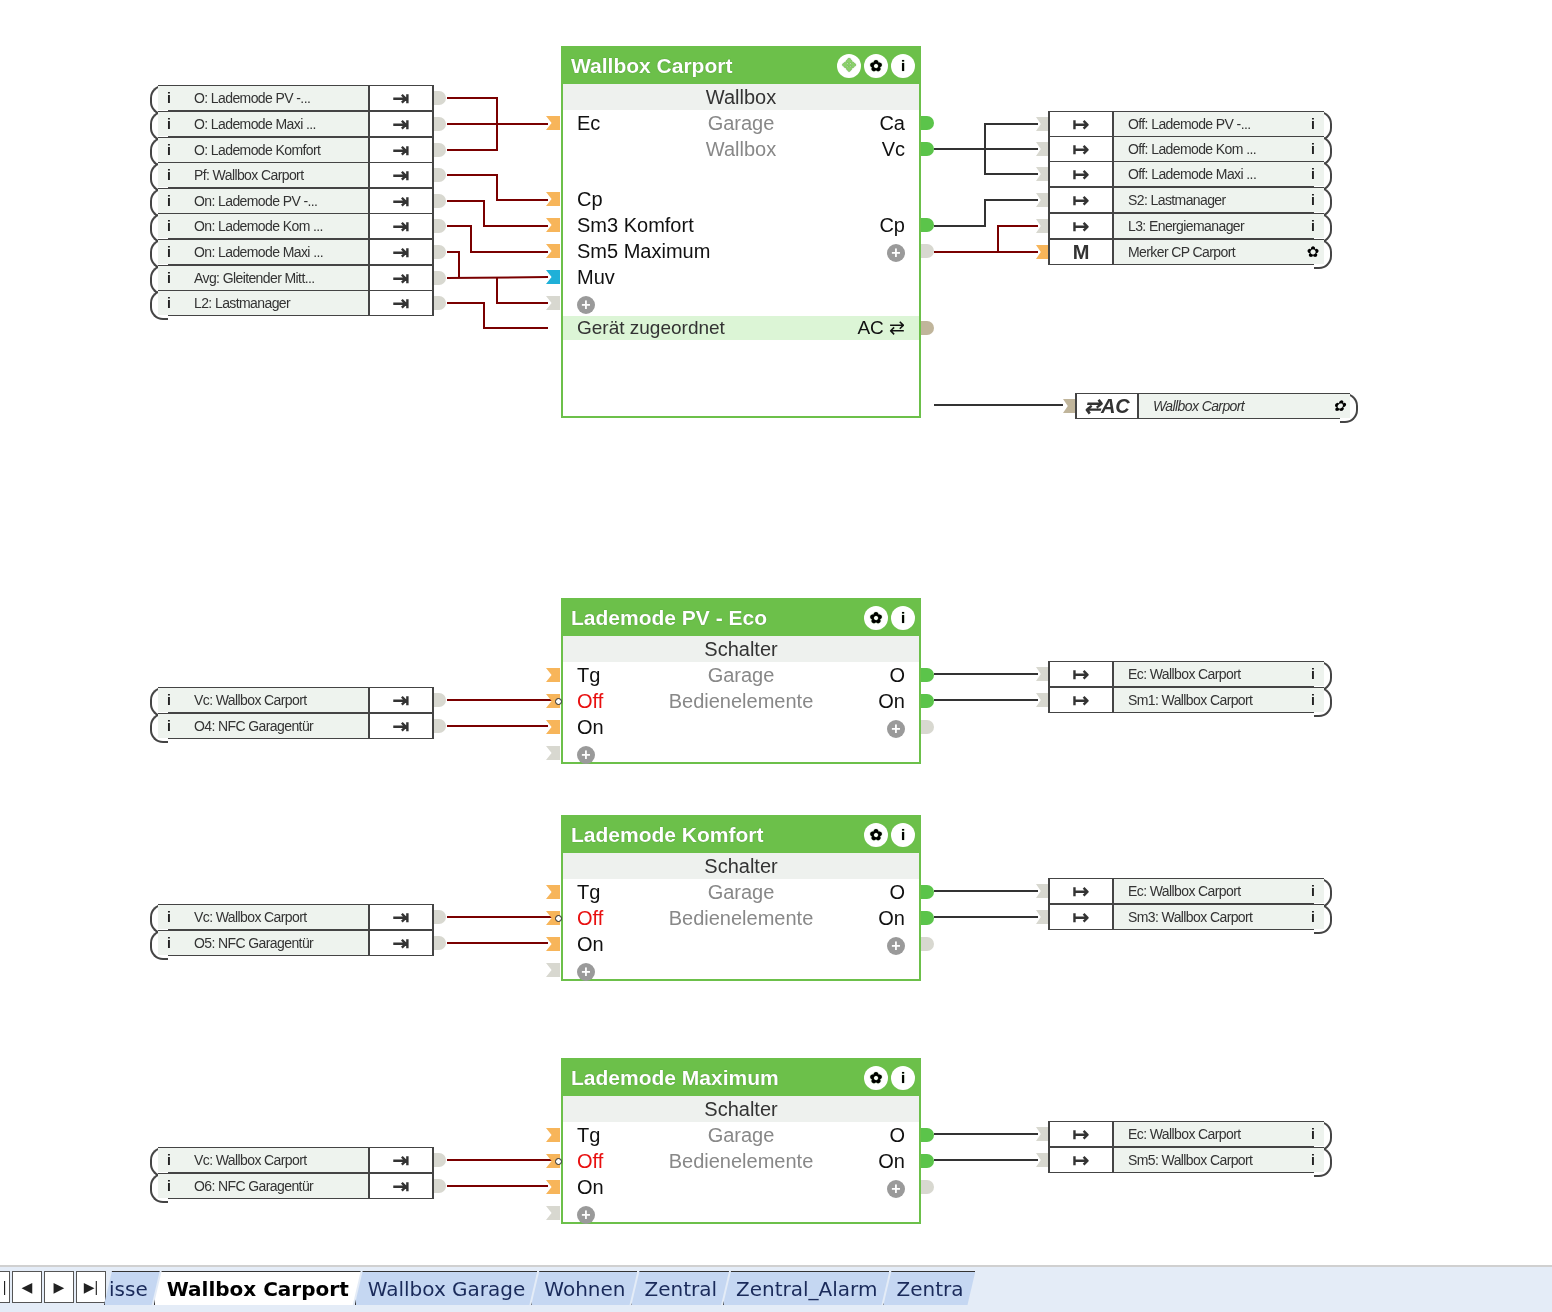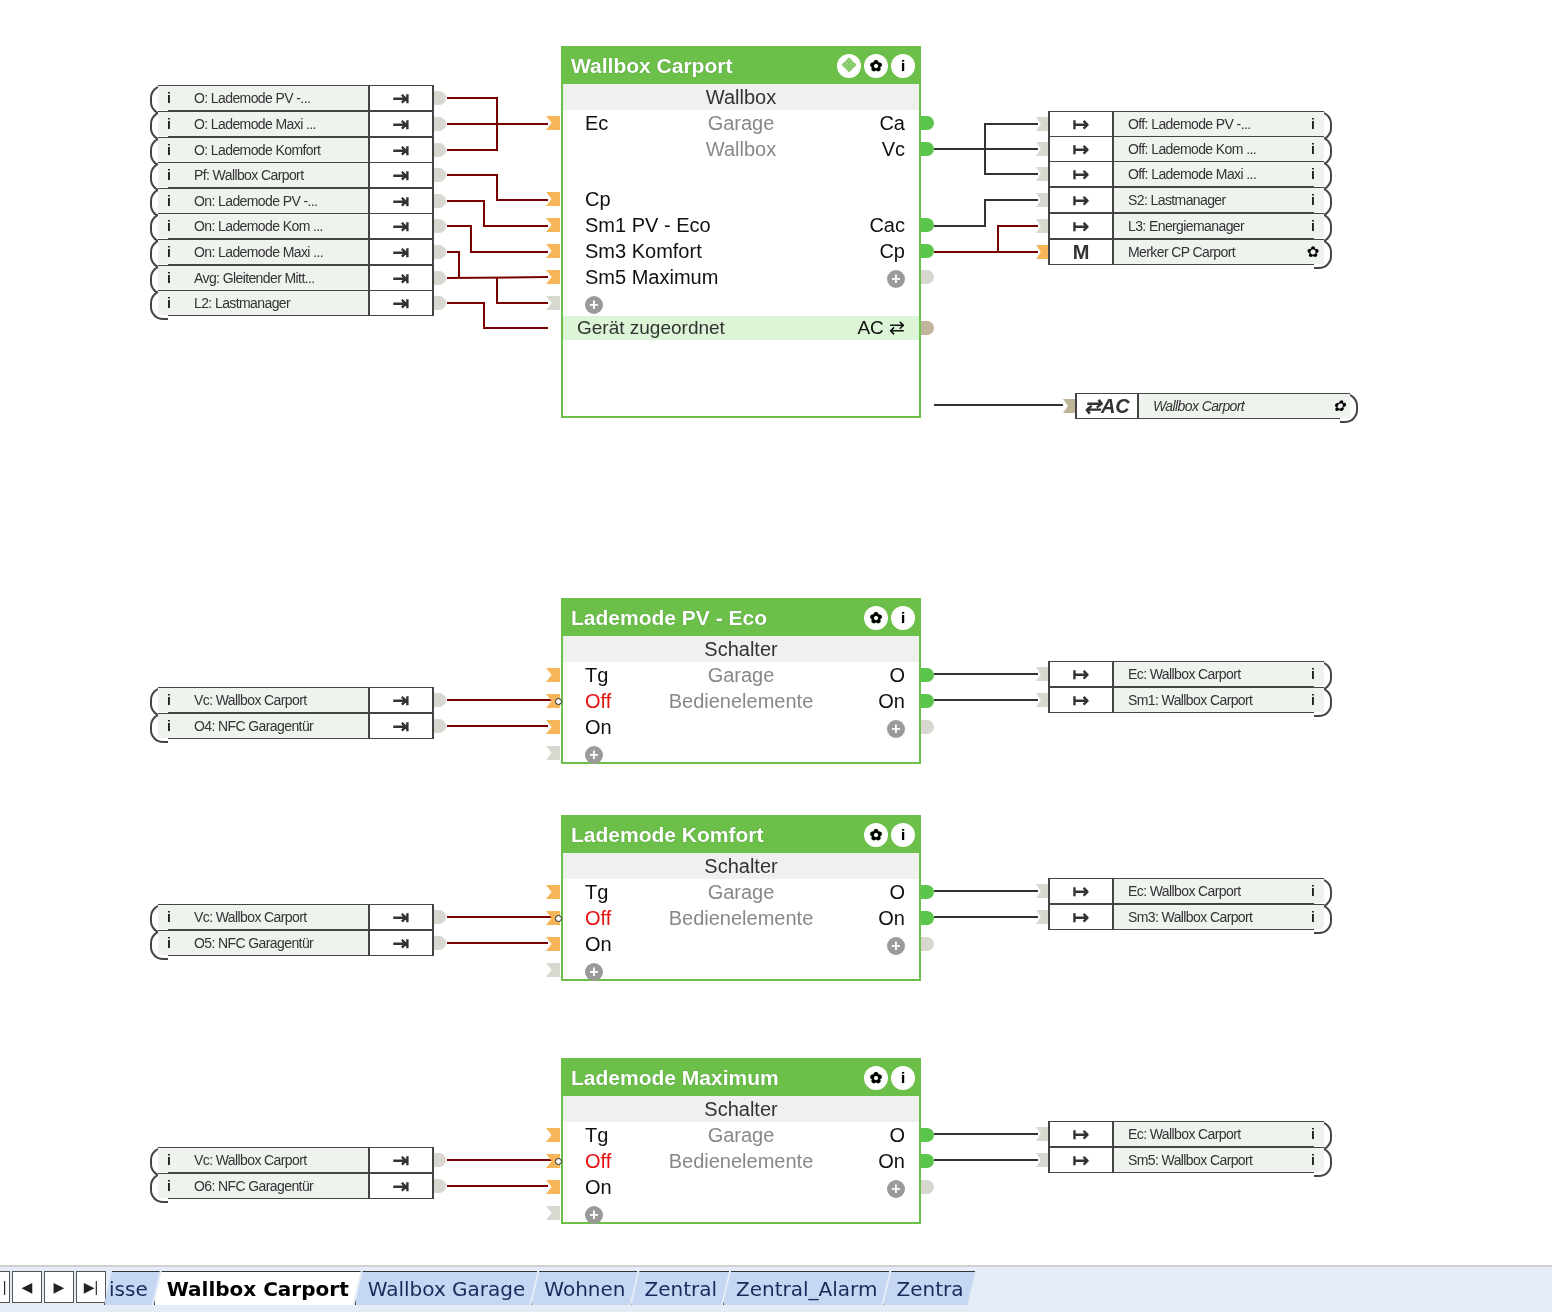--- a/index.html
+++ b/index.html
@@ -11,21 +11,21 @@
   
   .block { position: absolute; width: 360px; background: #fff; border: 2px solid #6cc04a; }
   .block .hdr { height: 36px; background: #6cc04a; color: #fff; font-weight: bold; font-size: 21px;
                 padding: 6px 0 0 8px; position: relative; text-shadow: 0 0 1px #3a7a26; }
   .block .hdr .icons { position: absolute; right: 4px; top: 6px; display: flex; gap: 3px; }
   .hicon { width: 24px; height: 24px; border-radius: 50%; background: #fff; color: #000;
            font-size: 15px; line-height: 24px; text-align: center; font-weight: bold; }
   .hicon.move { color: #8bd06c; font-size: 17px; }
   .block .type { height: 26px; background: #eef1ee; text-align: center; font-size: 20px; color: #333; line-height: 26px; }
   .block .row { position: relative; height: 26px; font-size: 20px; line-height: 26px; color: #111; }
-  .row .lbl-l { position: absolute; left: 14px; margin-left: 8px; }
+  .row .lbl-l { position: absolute; left: 14px; }
   .row .lbl-r { position: absolute; right: 14px; }
   .row .lbl-c { position: absolute; left: 0; right: 0; text-align: center; color: #888; }
   .row .lbl-l.neg { color: #e81010; }
   .block .foot { height: 24px; background: #dcf5d6; font-size: 19px; line-height: 24px; position: relative; color: #333; }
   .foot .lbl-l { position: absolute; left: 14px; }
   .foot .lbl-r { position: absolute; right: 14px; color: #111; }
 
   .pin-in { position: absolute; left: -17px; top: 6px; width: 14px; height: 14px;
             clip-path: polygon(0 0,100% 0,100% 100%,0 100%,40% 50%); background: #f7b55a; }
   .pin-in.cyan { background: #1fb0d8; }
@@ -120,35 +120,33 @@
       <span class="lbl-r">Vc</span>
       <span class="pin-out"></span>
     </div>
     <div class="row" style="height:24px"></div>
     <div class="row">
       <span class="pin-in"></span>
       <span class="lbl-l">Cp</span>
     </div>
     <div class="row">
       <span class="pin-in"></span>
-      <span class="lbl-l">Sm1 PV - Eco</span>
-      <span class="lbl-r">Cac</span>
-      <span class="pin-out"></span>
-    </div>
-    <div class="row">
-      <span class="pin-in"></span>
       <span class="lbl-l">Sm3 Komfort</span>
       <span class="lbl-r">Cp</span>
       <span class="pin-out"></span>
     </div>
     <div class="row">
       <span class="pin-in"></span>
       <span class="lbl-l">Sm5 Maximum</span>
       <span class="lbl-r"><span class="plus">+</span></span>
       <span class="pin-out grey"></span>
+    </div>
+    <div class="row">
+      <span class="pin-in cyan"></span>
+      <span class="lbl-l">Muv</span>
     </div>
     <div class="row">
       <span class="pin-in grey"></span>
       <span class="lbl-l"><span class="plus">+</span></span>
     </div>
     <div class="foot">
       <span class="lbl-l">Gerät zugeordnet</span>
       <span class="lbl-r">AC ⇄</span>
       <span class="pin-out tan" style="top:5px"></span>
     </div>

